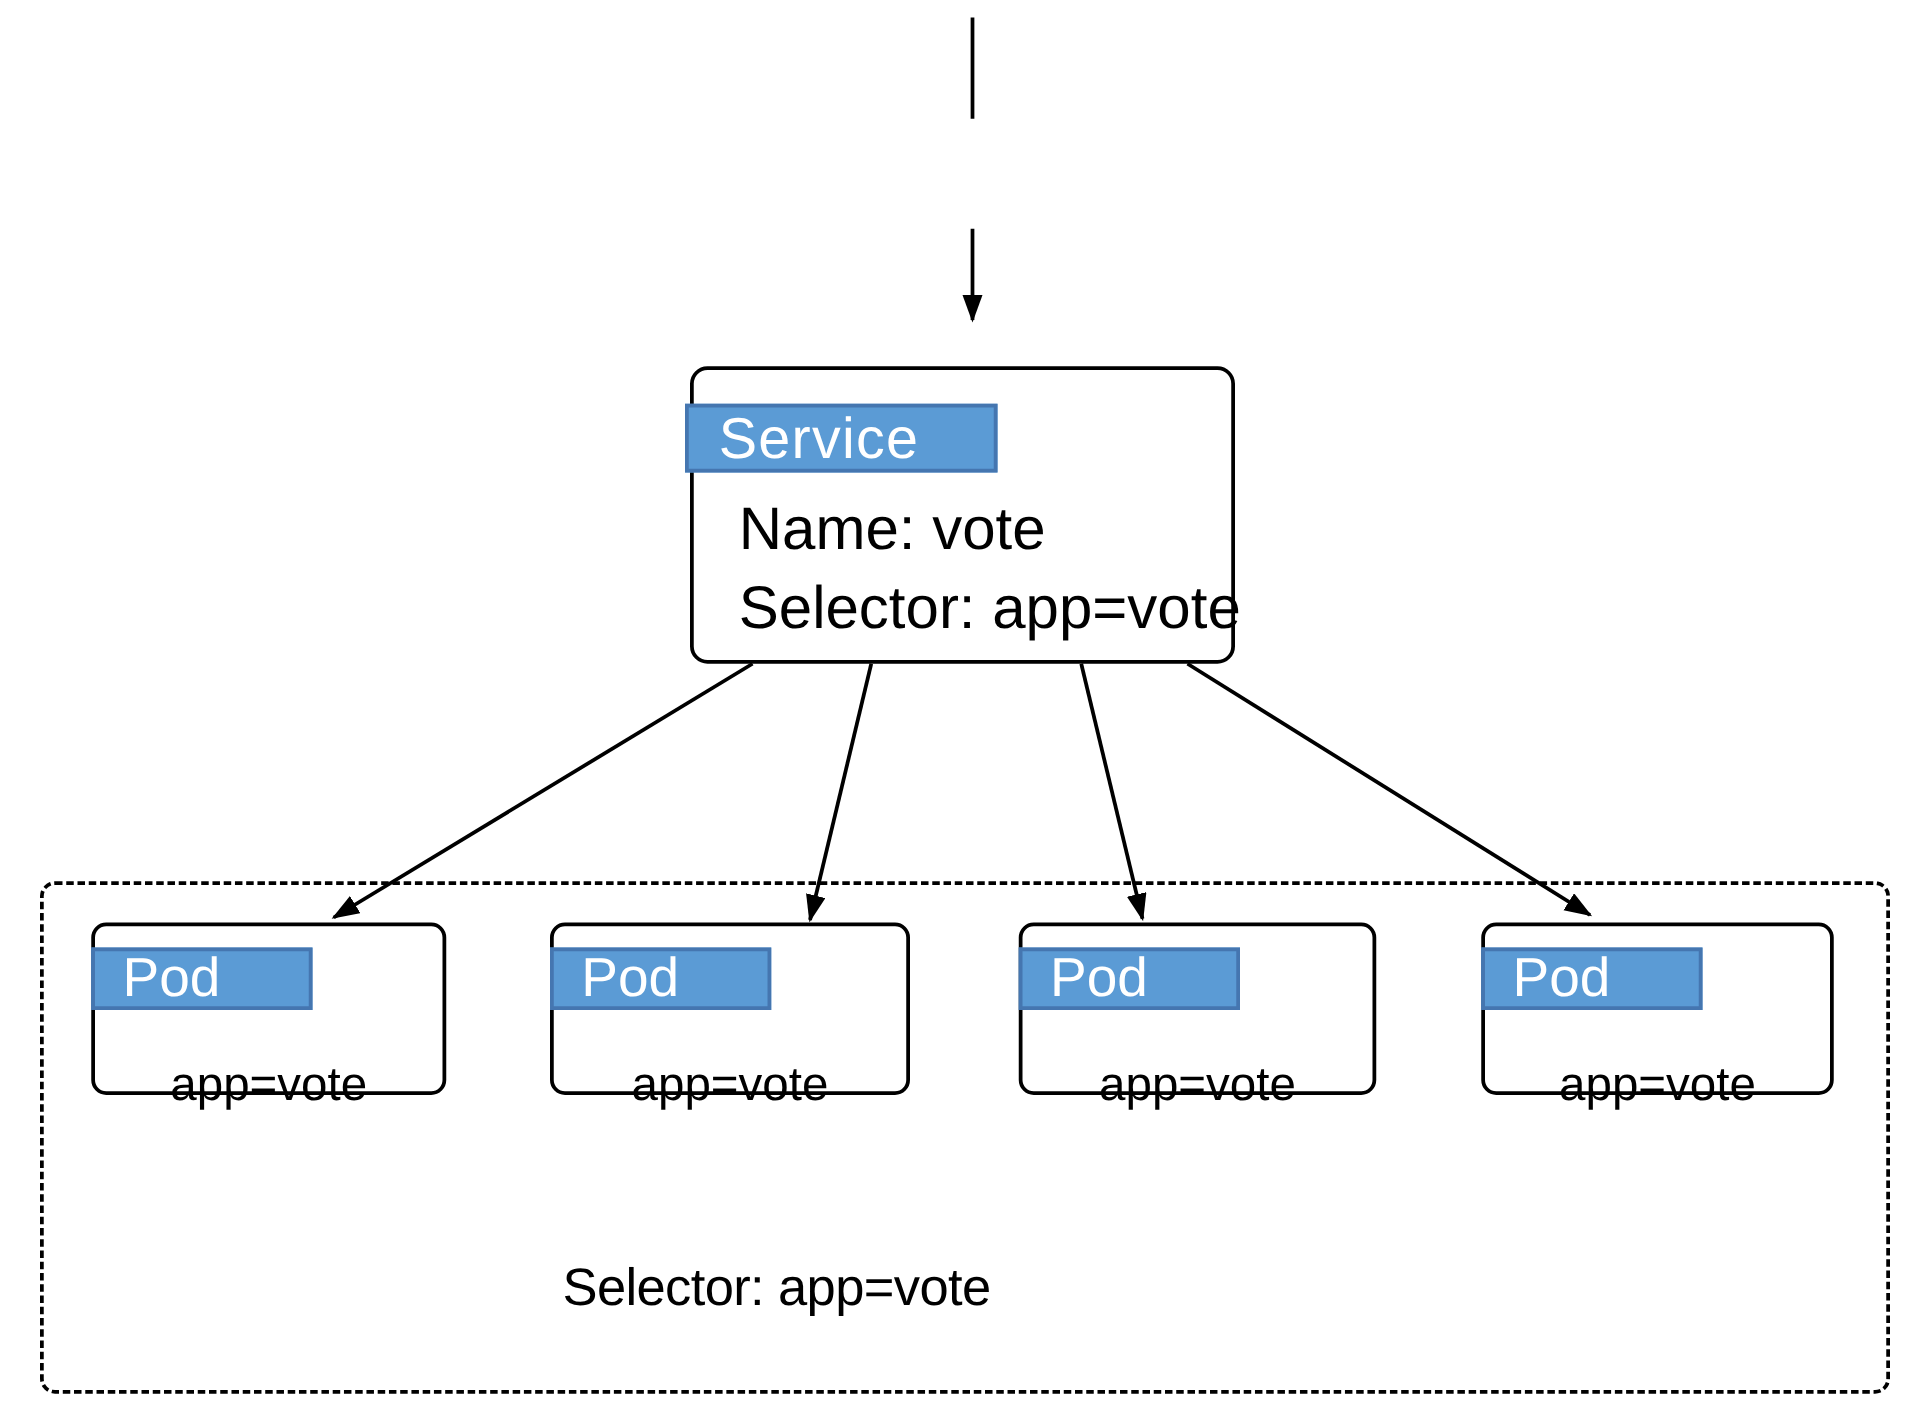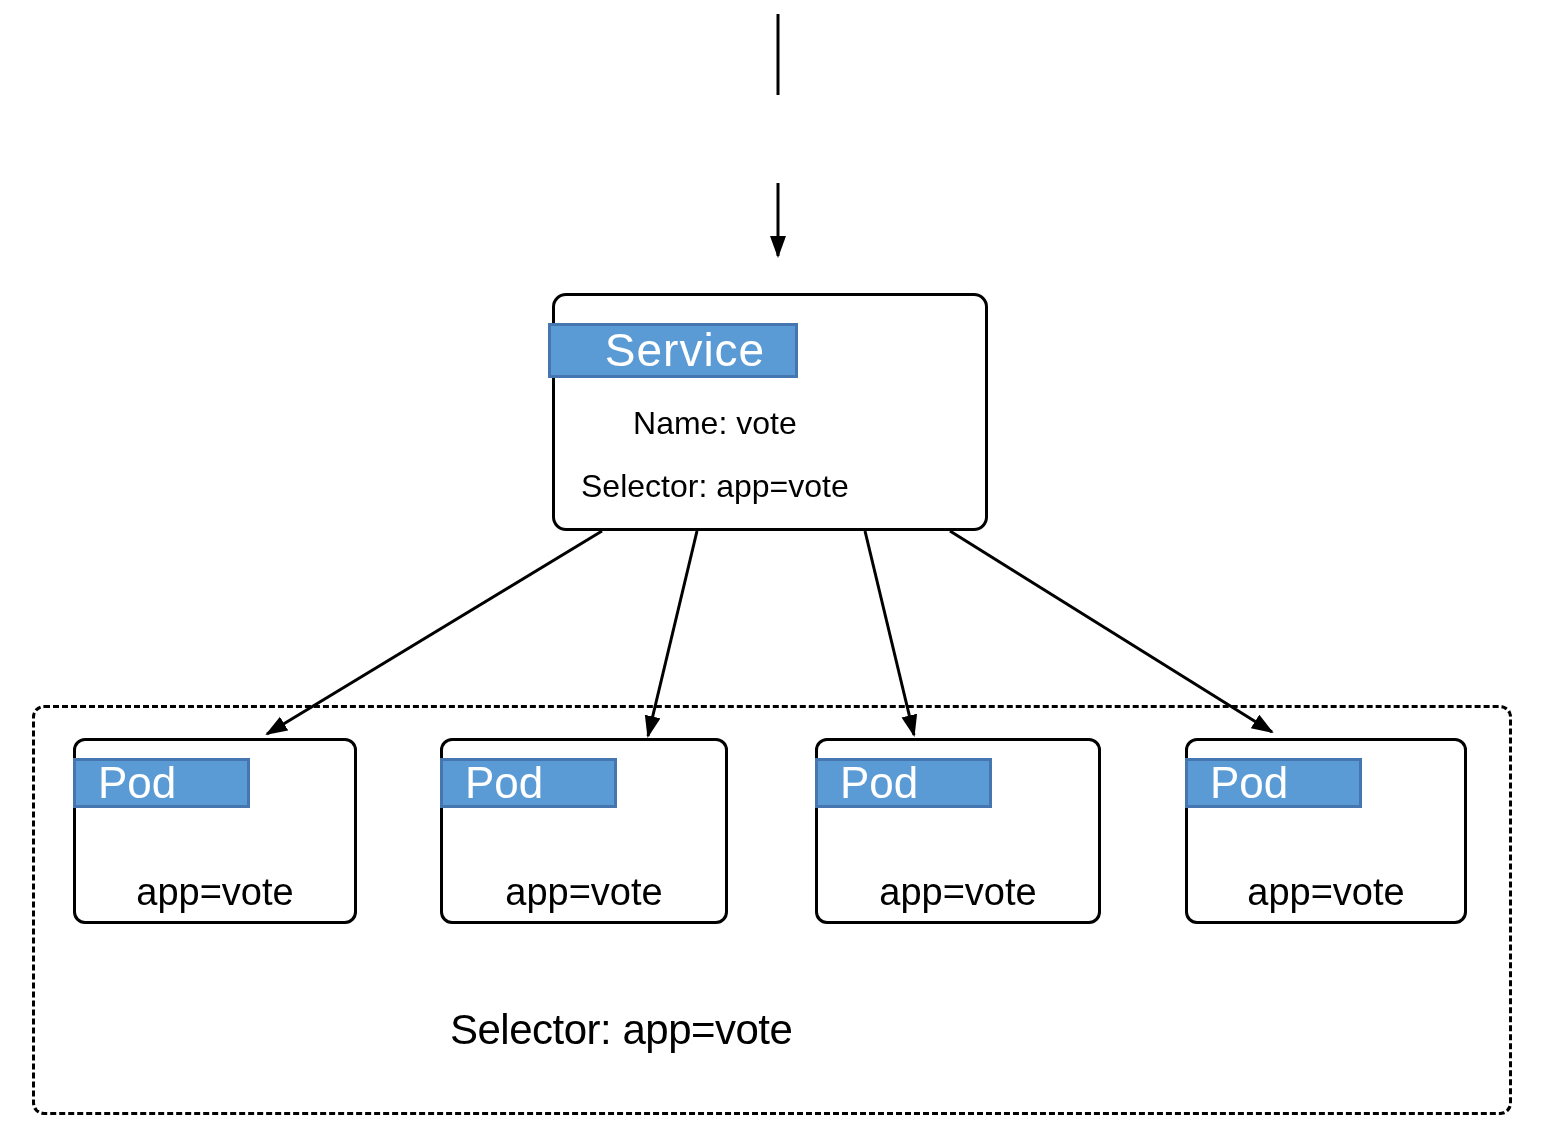--- a/index.html
+++ b/index.html
@@ -43,57 +43,54 @@
     color: #ffffff;
     overflow: hidden;
     white-space: nowrap;
   }
   #service-tag {
     left: -7px; top: 27px;
     width: 250px; height: 55px;
     font-size: 46px; line-height: 48px;
     padding-left: 24px;
     letter-spacing: 1px;
-    text-align: center;
   }
   .service-lines {
     position: absolute;
-    left: 26px; top: 96px;
-    font-size: 32px;
+    left: 36px; top: 96px;
+    font-size: 48px;
     line-height: 63px;
     white-space: nowrap;
-    text-align: center;
   }
   #deployment-box {
     position: absolute;
     left: 32px; top: 705px;
     width: 1480px; height: 410px;
     border: 3px dashed #000000;
     border-radius: 12px;
     background: transparent;
     z-index: 0;
   }
-  .pod { height: 186px; border-radius: 12px; }
+  .pod { height: 138px; border-radius: 12px; }
   #pod-1 { left: 73px;   top: 738px; width: 284px; }
   #pod-2 { left: 440px;  top: 738px; width: 288px; }
   #pod-3 { left: 815px;  top: 738px; width: 286px; }
   #pod-4 { left: 1185px; top: 738px; width: 282px; }
   .pod-tag {
     left: -3px; top: 17px;
     width: 177px; height: 50px;
     font-size: 44px; line-height: 43px;
     padding-left: 22px;
   }
   .pod-selector {
     position: absolute;
     left: 0; top: 106px; width: 100%;
     text-align: center;
     font-size: 38px;
     white-space: nowrap;
-    margin-top: 24px;
   }
   #deployment-tag {
     left: 33px; top: 1007px;
     width: 384px; height: 60px;
     font-size: 48px; line-height: 52px;
     padding-left: 26px;
     z-index: 2;
   }
   #deployment-selector {
     position: absolute;

